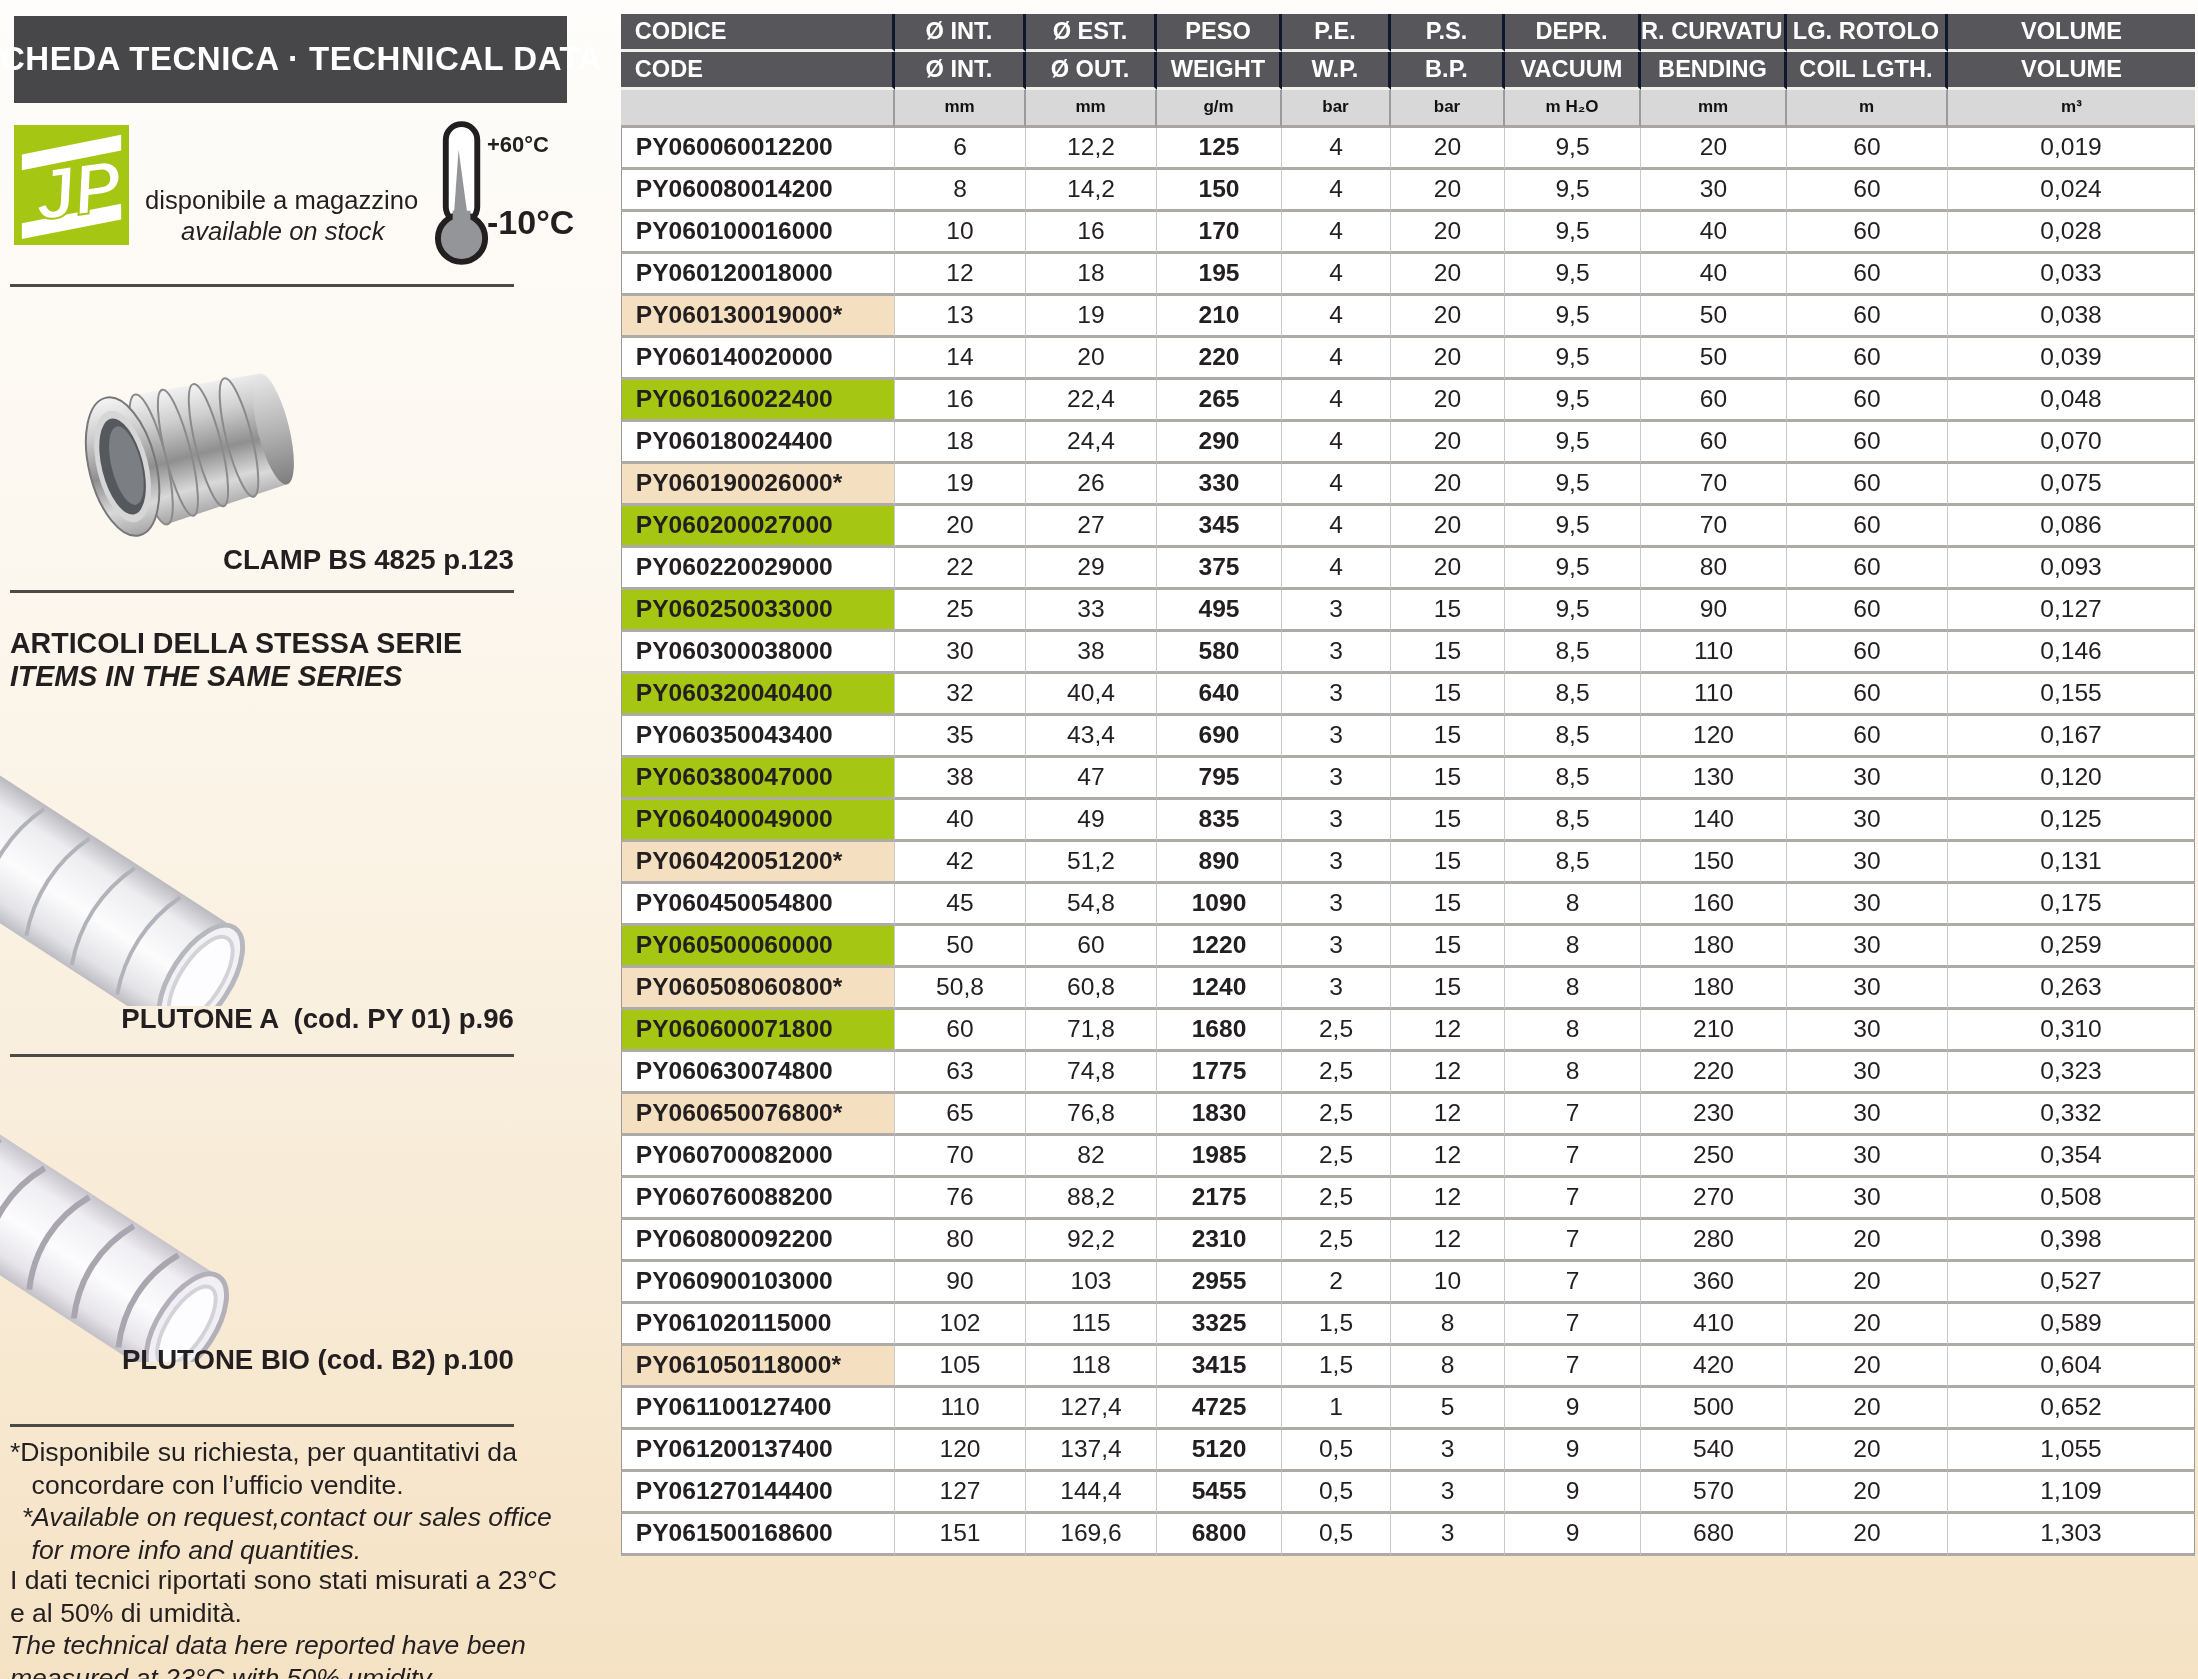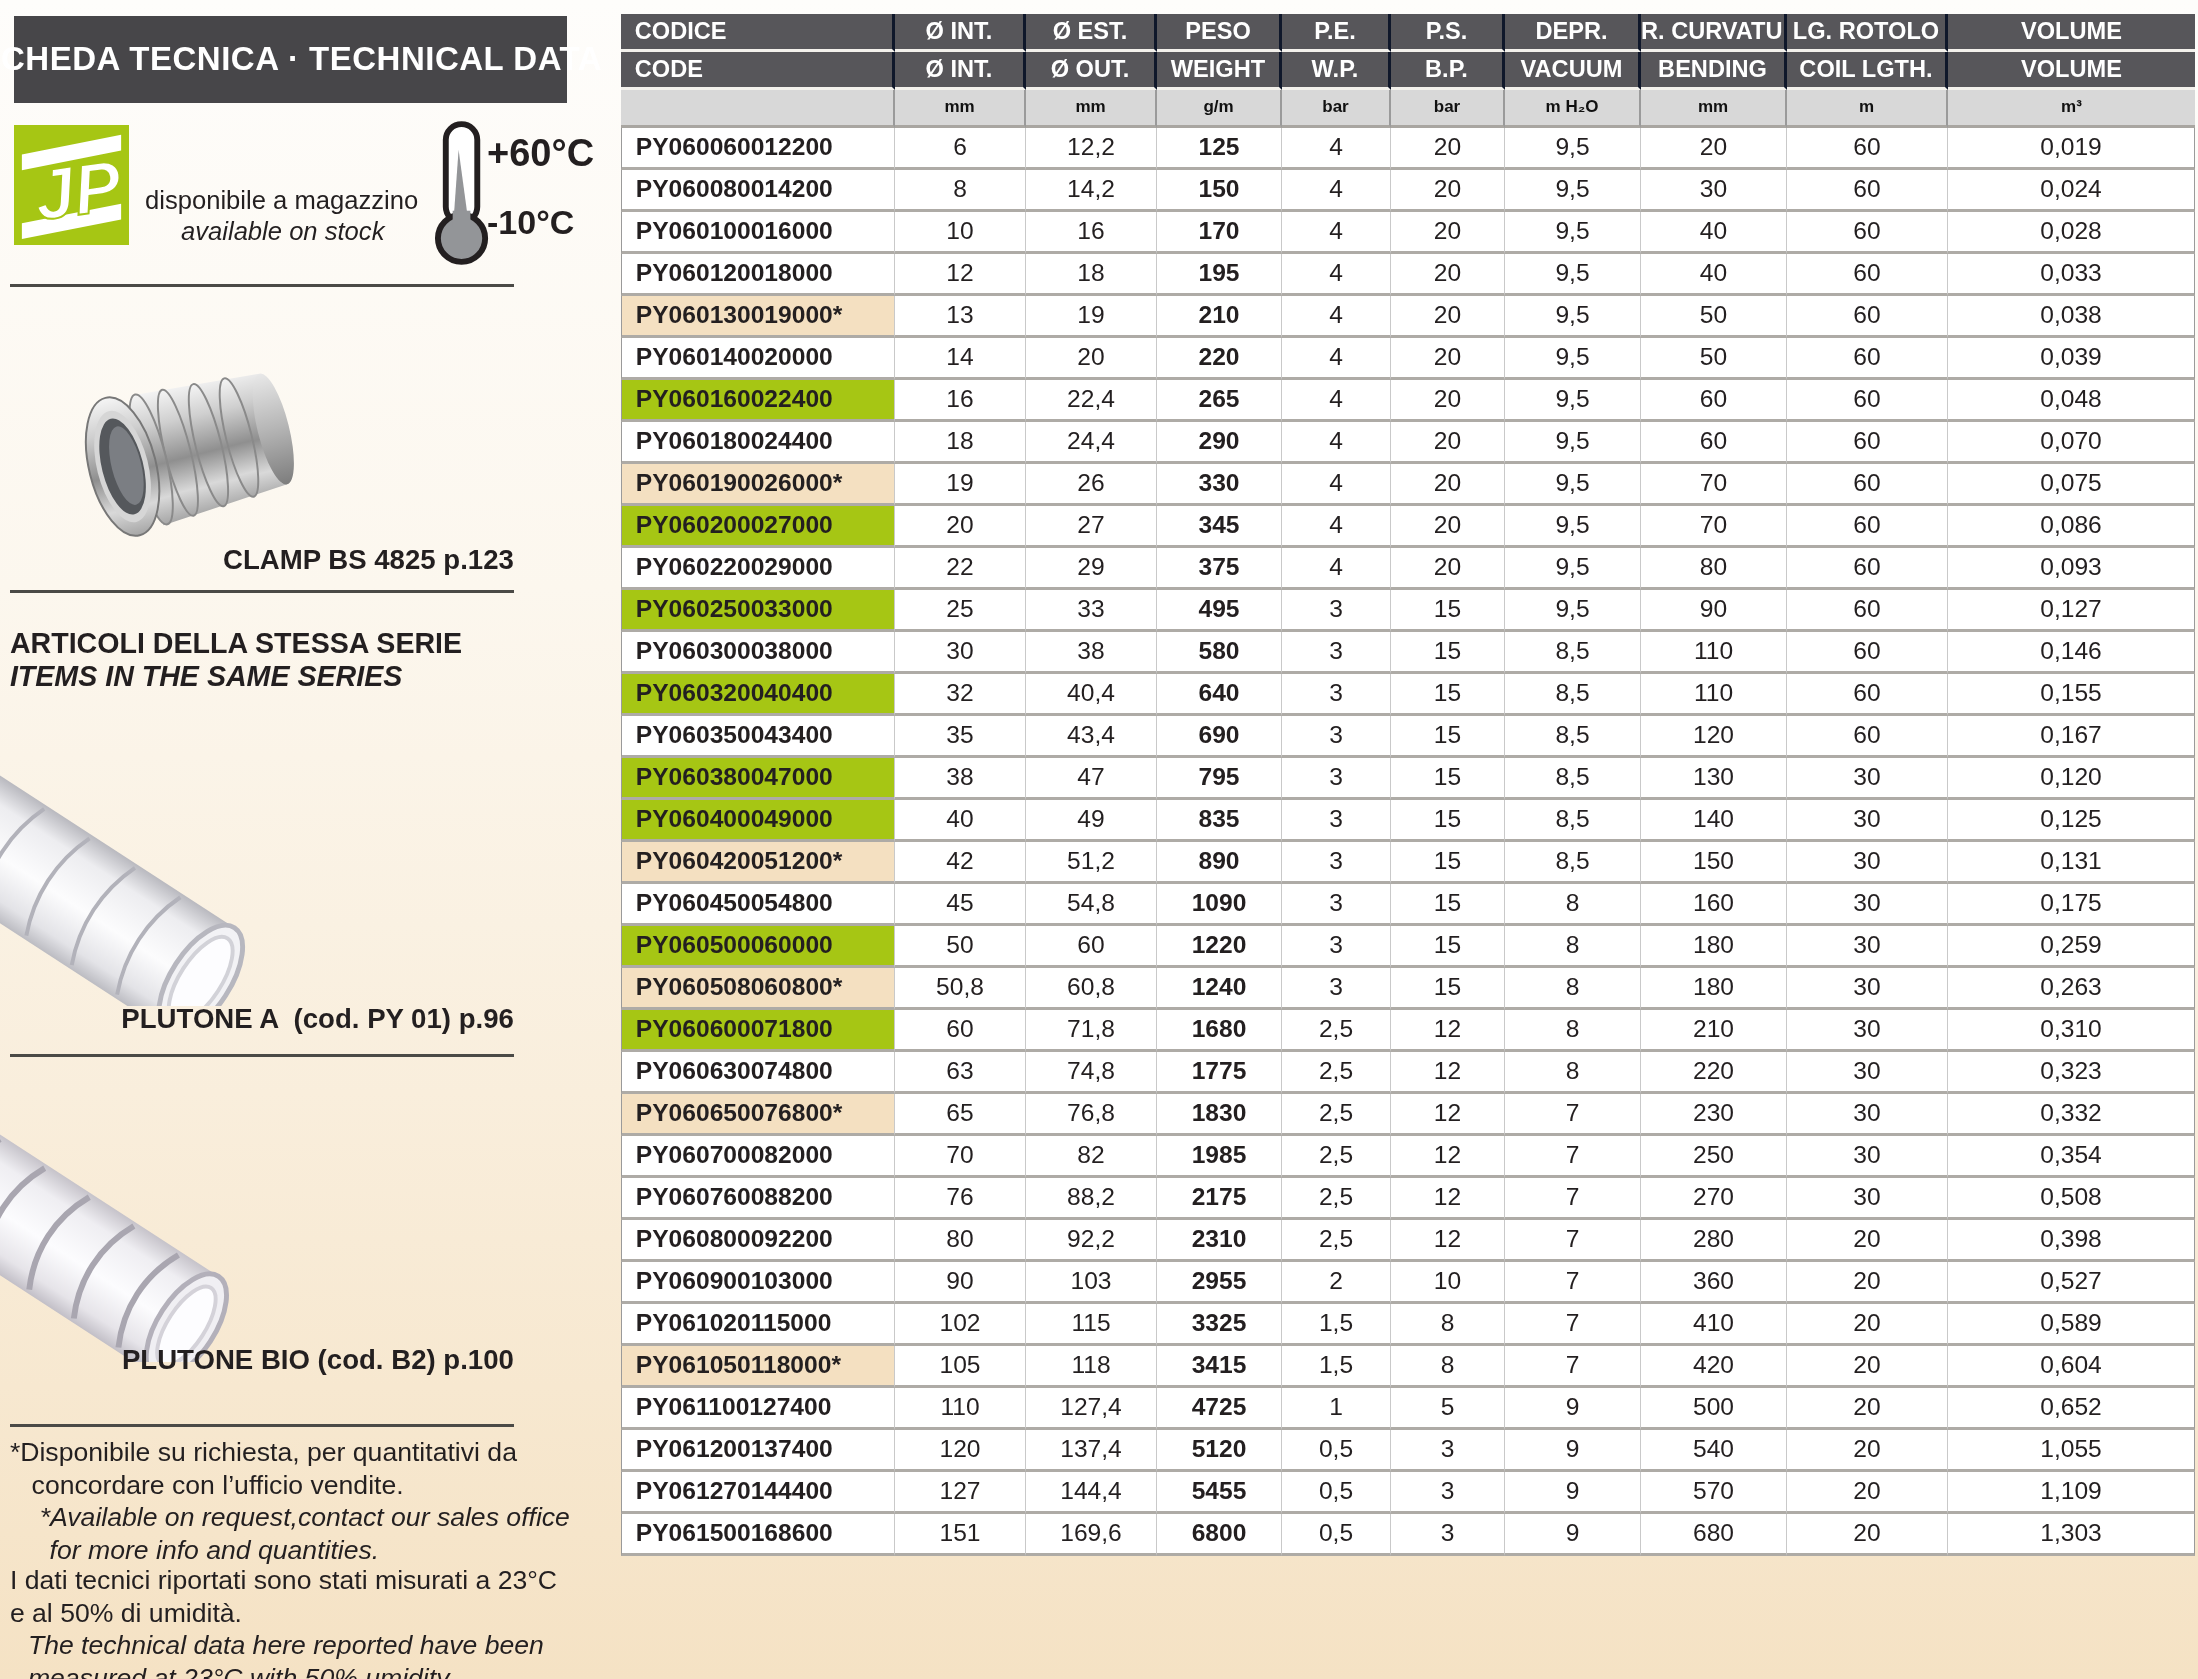--- a/index.html
+++ b/index.html
@@ -16,28 +16,28 @@
   .title-bar {
     left:13.8px; top:15.8px; width:553px; height:87px;
     background:#474649; color:#ffffff;
     display:flex; align-items:center; justify-content:center;
     font-weight:bold; font-size:33px; letter-spacing:0.5px; white-space:nowrap;
   }
   .jp-logo { left:13.8px; top:125px; width:115px; height:120px; background:#a6c614; }
   .stock-note { left:145px; top:185px; font-size:25.6px; line-height:30.5px; }
   .stock-note .en { font-style:italic;margin-left:36px; }
   .thermo { left:433px; top:120px; }
-  .temp-max { left:487px; top:132px; font-size:38px; font-weight:bold; }
+  .temp-max { left:487px; top:132px; font-size:22px; font-weight:bold; }
   .temp-min { left:487px; top:203px; font-size:34px; font-weight:bold; }
   .rule { left:9.9px; width:504px; height:3px; background:#4b4a46; }
   .caption { left:9.9px; width:504px; text-align:right; font-weight:bold; font-size:27.6px; white-space:pre; }
   .series-head { left:9.9px; top:627px; font-weight:bold; font-size:28.6px; line-height:33px; }
   .series-head .en { font-style:italic; }
   .foot { left:9.9px; font-size:26.6px; line-height:32.5px; }
-  .foot .en { font-style:italic;margin-left:18px; }
+  .foot .en { font-style:italic; }
   .foot .ind { padding-left:21.7px; }
   .foot .ind2 { padding-left:11.8px; }
 
   
   .spec-table-wrap { left:621px; top:13.8px; }
   table { border-collapse:separate; border-spacing:0; table-layout:fixed; width:1574px; }
   td { overflow:hidden; white-space:nowrap; }
   tr.hrow td {
     background:#57565a; color:#ffffff; font-weight:bold; font-size:23.6px;
     height:38px; text-align:center; vertical-align:middle;

